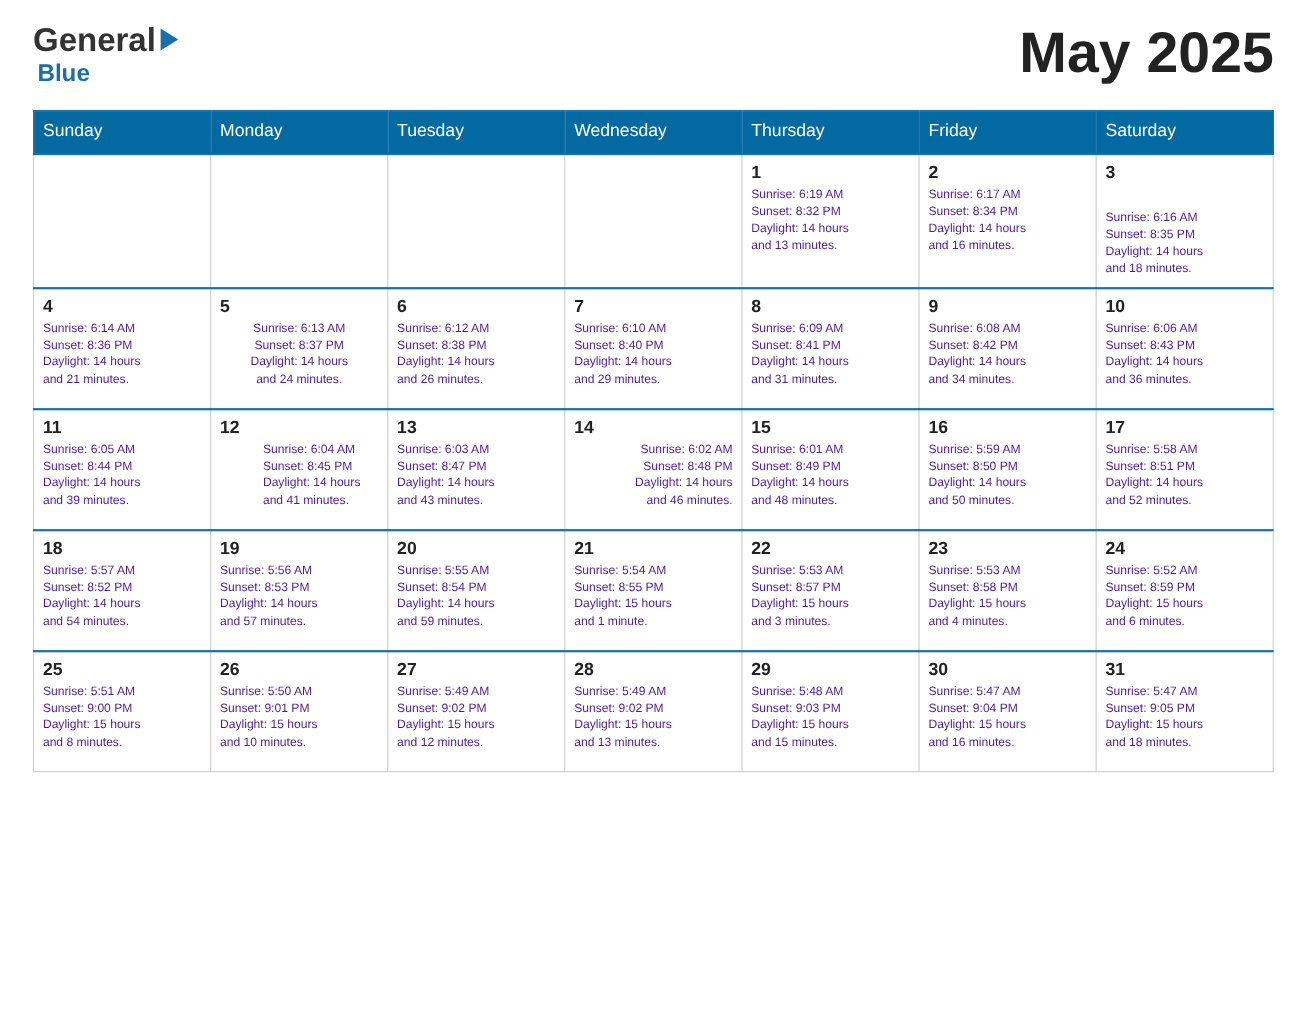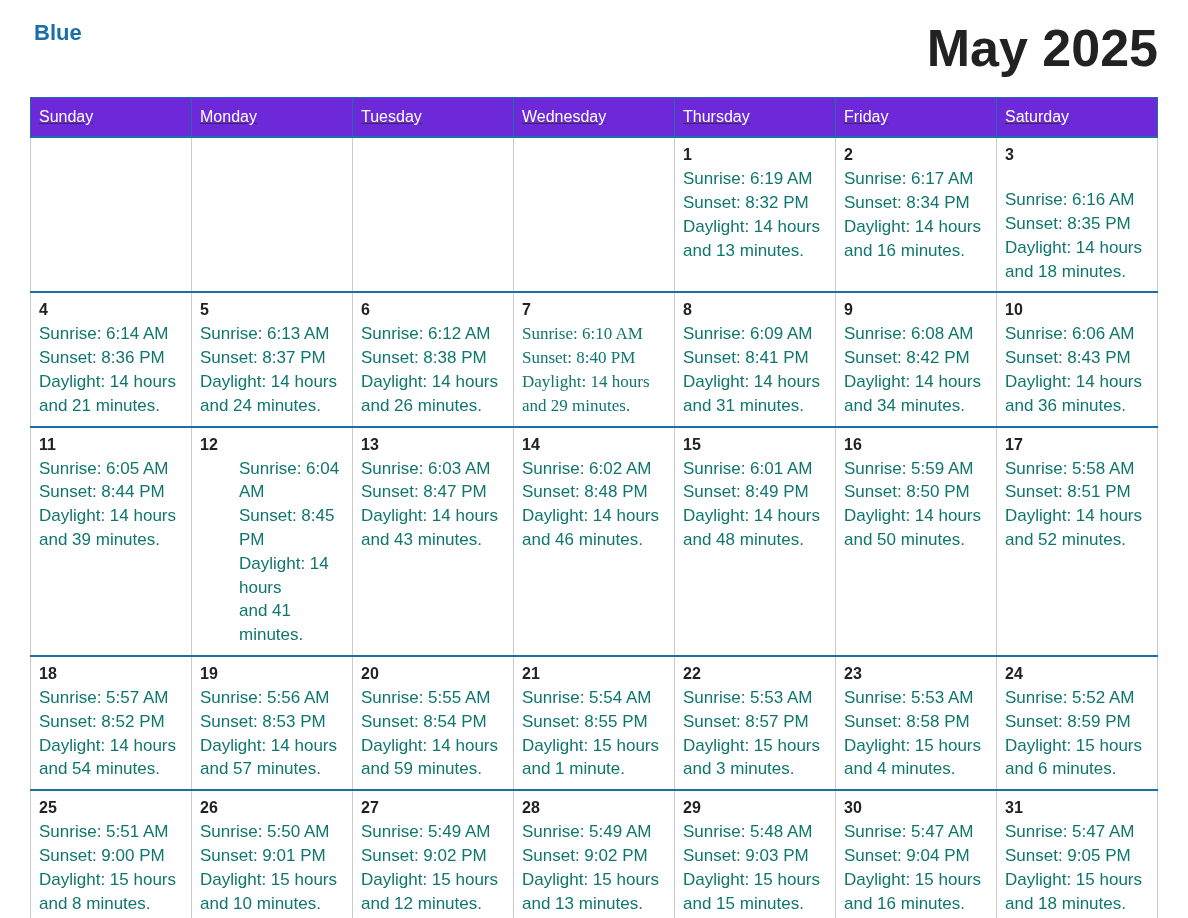--- a/index.html
+++ b/index.html
@@ -47,22 +47,21 @@
       font-size: 20px;
       color: #444;
       margin-top: 4px;
     }
     table {
       width: 100%;
       border-collapse: collapse;
       table-layout: fixed;
     }
     thead tr {
-      background-color: #6d28d9;
-      text-decoration: underline;
+      background-color: #0369a1;
     }
     thead th {
       color: #fff;
       font-size: 16px;
       font-weight: normal;
       padding: 10px 8px;
       text-align: left;
       border: 1px solid #1a6fa8;
     }
     tbody td {
@@ -77,33 +76,37 @@
       border-top: 2px solid #1a6fa8;
     }
     .day-num {
       font-size: 16px;
       font-weight: bold;
       color: #222;
       display: block;
       margin-bottom: 3px;
     }
     .day-info {
-      font-size: 17px;
-      color: #0f766e;
+      font-size: 11px;
+      color: #4c1d95;
       line-height: 1.4;
     }
     .empty-cell {
       background: #fff;
     }
   </style>
 </head>
 <body>
 
 <div class="header">
   <div class="logo">
+    <div class="logo-top">
+      <span style="color:#333;font-size:30px;font-weight:bold;">General</span>
+      <span style="display:inline-block;width:0;height:0;border-top:10px solid transparent;border-bottom:10px solid transparent;border-left:16px solid #1a6fa8;margin-left:4px;margin-bottom:2px;"></span>
+    </div>
     <div class="logo-bottom">Blue</div>
   </div>
   <div class="title-block">
     <div class="month-year">May 2025</div>
   </div>
 </div>
 
 <table>
   <thead>
     <tr>
@@ -147,35 +150,35 @@
       <tr>
         <td>
           <span class="day-num">4</span>
           <div class="day-info" style="white-space: pre-line;">Sunrise: 6:14 AM
 Sunset: 8:36 PM
 Daylight: 14 hours
 and 21 minutes.</div>
         </td>
         <td>
           <span class="day-num">5</span>
-          <div class="day-info" style="white-space: pre-line;">Sunrise: 6:13 AM
+          <div class="day-info" style="white-space: pre-line; text-align: center;">Sunrise: 6:13 AM
 Sunset: 8:37 PM
 Daylight: 14 hours
 and 24 minutes.</div>
         </td>
         <td>
           <span class="day-num">6</span>
           <div class="day-info" style="white-space: pre-line;">Sunrise: 6:12 AM
 Sunset: 8:38 PM
 Daylight: 14 hours
 and 26 minutes.</div>
         </td>
         <td>
           <span class="day-num">7</span>
-          <div class="day-info" style="white-space: pre-line; font-family: Liberation Serif, serif;">Sunrise: 6:10 AM
+          <div class="day-info" style="white-space: pre-line;">Sunrise: 6:10 AM
 Sunset: 8:40 PM
 Daylight: 14 hours
 and 29 minutes.</div>
         </td>
         <td>
           <span class="day-num">8</span>
           <div class="day-info" style="white-space: pre-line;">Sunrise: 6:09 AM
 Sunset: 8:41 PM
 Daylight: 14 hours
 and 31 minutes.</div>
@@ -212,21 +215,21 @@
         </td>
         <td>
           <span class="day-num">13</span>
           <div class="day-info" style="white-space: pre-line;">Sunrise: 6:03 AM
 Sunset: 8:47 PM
 Daylight: 14 hours
 and 43 minutes.</div>
         </td>
         <td>
           <span class="day-num">14</span>
-          <div class="day-info" style="white-space: pre-line;">Sunrise: 6:02 AM
+          <div class="day-info" style="white-space: pre-line; text-align: right;">Sunrise: 6:02 AM
 Sunset: 8:48 PM
 Daylight: 14 hours
 and 46 minutes.</div>
         </td>
         <td>
           <span class="day-num">15</span>
           <div class="day-info" style="white-space: pre-line;">Sunrise: 6:01 AM
 Sunset: 8:49 PM
 Daylight: 14 hours
 and 48 minutes.</div>

